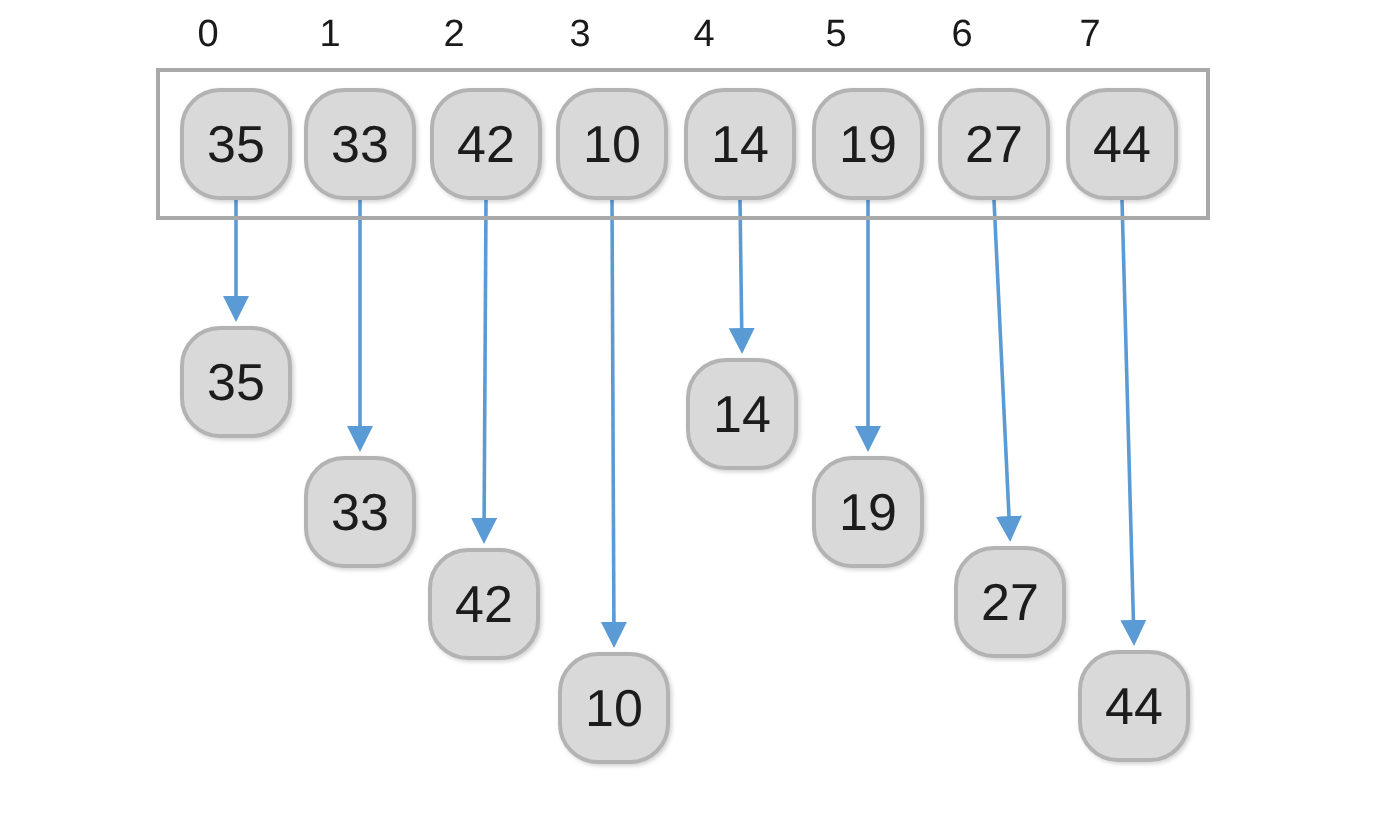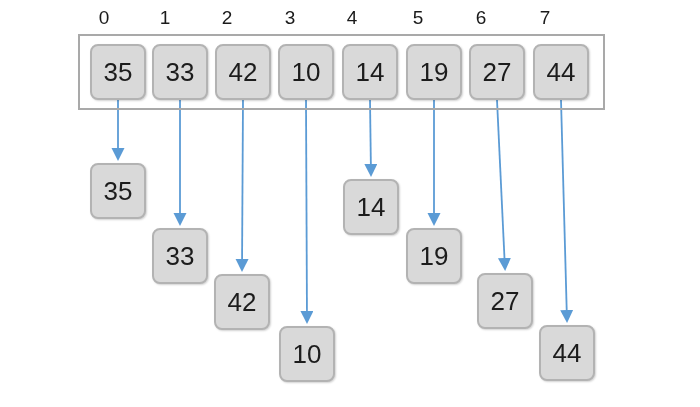--- a/index.html
+++ b/index.html
@@ -39,21 +39,21 @@
     height: 76px;
     border: 2px solid var(--container-border);
     background: transparent;
   }
   .cell, .split-box {
     position: absolute;
     width: 56px;
     height: 56px;
     background: var(--box-fill);
     border: 2px solid var(--box-border);
-    border-radius: 8px;
+    border-radius: 20px;
     box-shadow: 1px 1px 2px rgba(0,0,0,0.18);
     display: flex;
     align-items: center;
     justify-content: center;
     font-size: 26px;
     color: var(--text);
   }
   .cell { top: 44px; }
   .arrows-layer {
     position: absolute;

